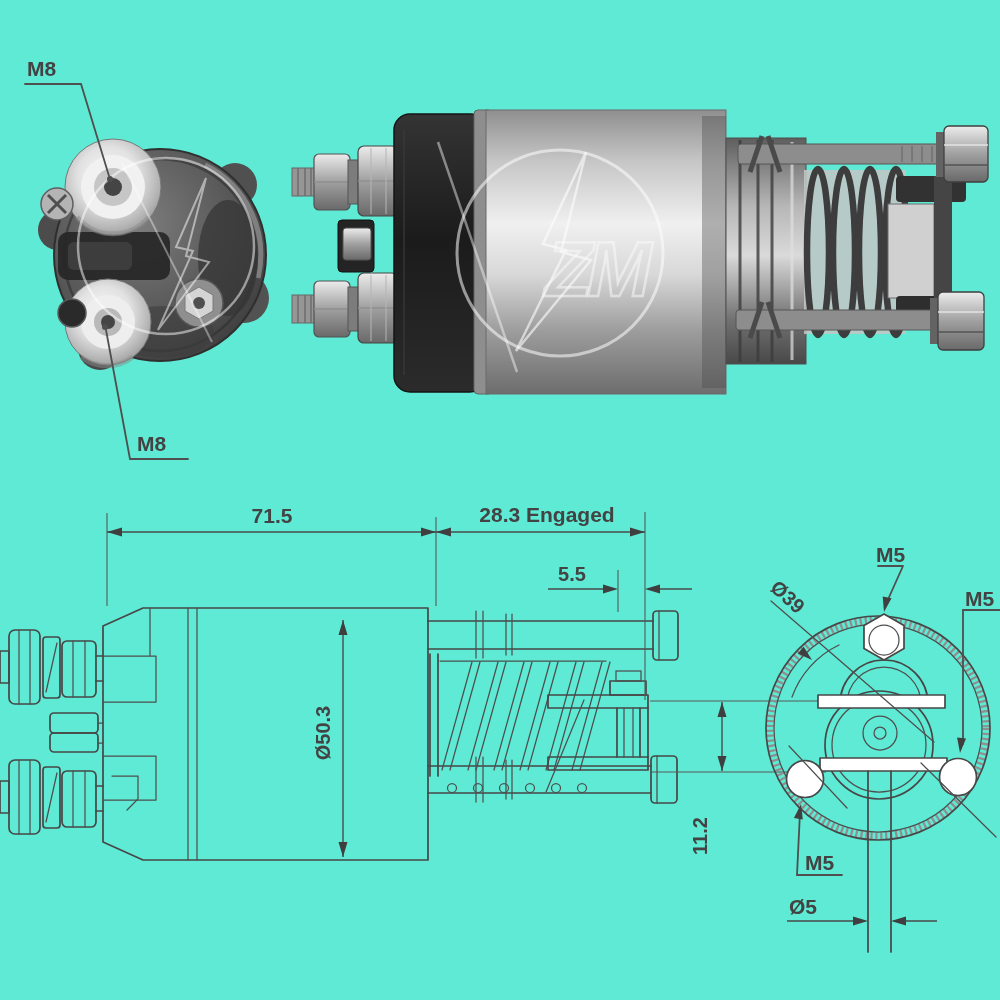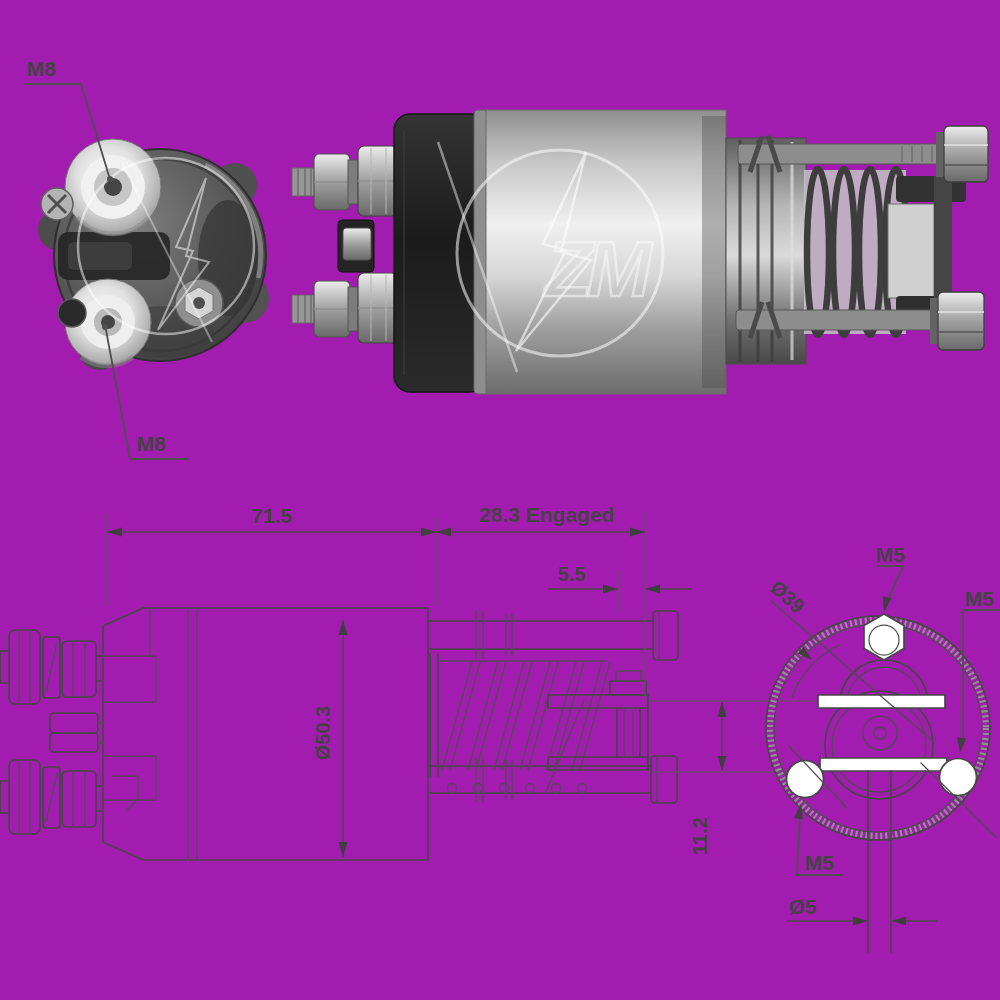--- a/index.html
+++ b/index.html
@@ -1,16 +1,16 @@
 <!DOCTYPE html>
 <html><head>
 <meta charset="utf-8">
 <style>
   html,body{margin:0;padding:0;background:#ffffff;}
-  #stage{width:1000px;height:1000px;background:#a21caf;position:relative;overflow:hidden;}
+  #stage{width:1000px;height:1000px;background:#5eead4;position:relative;overflow:hidden;}
   svg{display:block;}
   .ln{stroke:#474747;stroke-width:1.7;fill:none;stroke-linecap:round;stroke-linejoin:round;}
   .lnt{stroke:#4e4e4e;stroke-width:1.25;fill:none;stroke-linecap:round;}
   .lnw{stroke:#474747;stroke-width:1.7;fill:#ffffff;stroke-linejoin:round;}
   .dim{stroke:#4a4a4a;stroke-width:1.4;fill:none;}
   .ext{stroke:#585858;stroke-width:1.1;fill:none;}
   .arr{fill:#3f3f3f;stroke:none;}
   .lead{stroke:#4f4f4f;stroke-width:1.8;fill:none;stroke-linecap:round;}
   text.d{font-family:"Liberation Sans",sans-serif;font-weight:700;font-size:21px;fill:#434343;}
   text.d2{font-family:"Liberation Sans",sans-serif;font-weight:700;font-size:20px;fill:#434343;}

